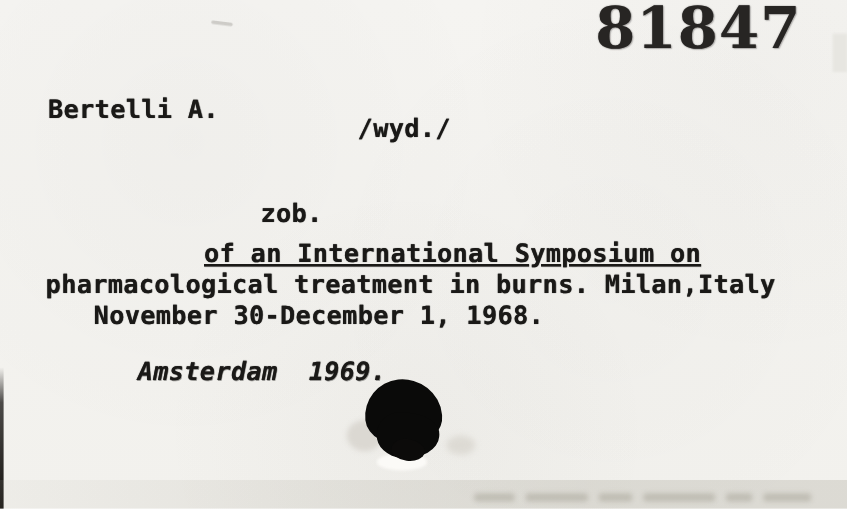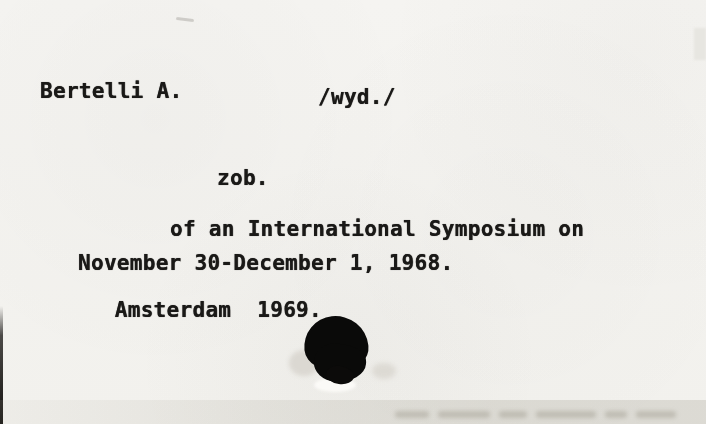--- a/index.html
+++ b/index.html
@@ -24,27 +24,27 @@
     position: absolute;
     font-size: 21px;
     font-weight: bold;
     line-height: 1;
     letter-spacing: 0.3px;
     color: #1a1917;
     white-space: pre;
     text-shadow: 0 0 0.7px rgba(26,25,23,0.85), 0.5px 0.3px 0.5px rgba(26,25,23,0.35);
   }
   .author   { left: 40px;  top: 81px;  }
-  .role     { left: 298px; top: 87px; margin-left: 20px;  }
+  .role     { left: 298px; top: 97px;  }
   .zob      { left: 217px; top: 128px; margin-top: 40px; }
   .t1       { left: 38px;  top: 174px; }
-  .t2       { left: 170px; top: 219px; }
+  .t2       { left: 170px; top: 201px; text-decoration: underline; }
   .t3       { left: 38px;  top: 227px; }
   .t4       { left: 38px;  top: 253px; margin-left: 40px; }
-  .imprint  { left: 63px;  top: 279px; }
+  .imprint  { left: 63px;  top: 279px; font-style: italic; }
   .imprint .gap { display: inline-block; width: 26px; }
   
   .stamp {
     position: absolute; left: 496px; top: 0;
     font-family: "DejaVu Serif", serif;
     font-size: 48px; font-weight: bold;
     line-height: 1;
     letter-spacing: 1px;
     color: #272523;
     text-shadow: 0 0 1px rgba(39,37,35,0.7), 1px 1px 1px rgba(39,37,35,0.25);
@@ -112,30 +112,32 @@
     position: absolute; left: 176px; top: 18px; width: 18px; height: 3px;
     background: rgba(110,107,100,0.28); border-radius: 2px;
     transform: rotate(7deg); filter: blur(0.5px);
   }
 </style>
 </head>
 <body>
 
 <div class="card">
 
+  <div class="stamp">81847</div>
 
   <div class="tline author">Bertelli A.</div>
 
   <div class="tline role">/wyd./</div>
 
   <div class="tline zob">zob.</div>
 
 
   <div class="tline t2">of an International Symposium on</div>
 
+  <div class="tline t3">pharmacological treatment in burns. Milan,Italy</div>
 
   <div class="tline t4">November 30-December 1, 1968.</div>
 
   <div class="tline imprint">
     <span>Amsterdam</span><span class="gap"></span><span>1969.</span>
   </div>
 
   <div class="tear-left"></div>
   <div class="tear-bottom"></div>
   <div class="smudge-right"></div>

